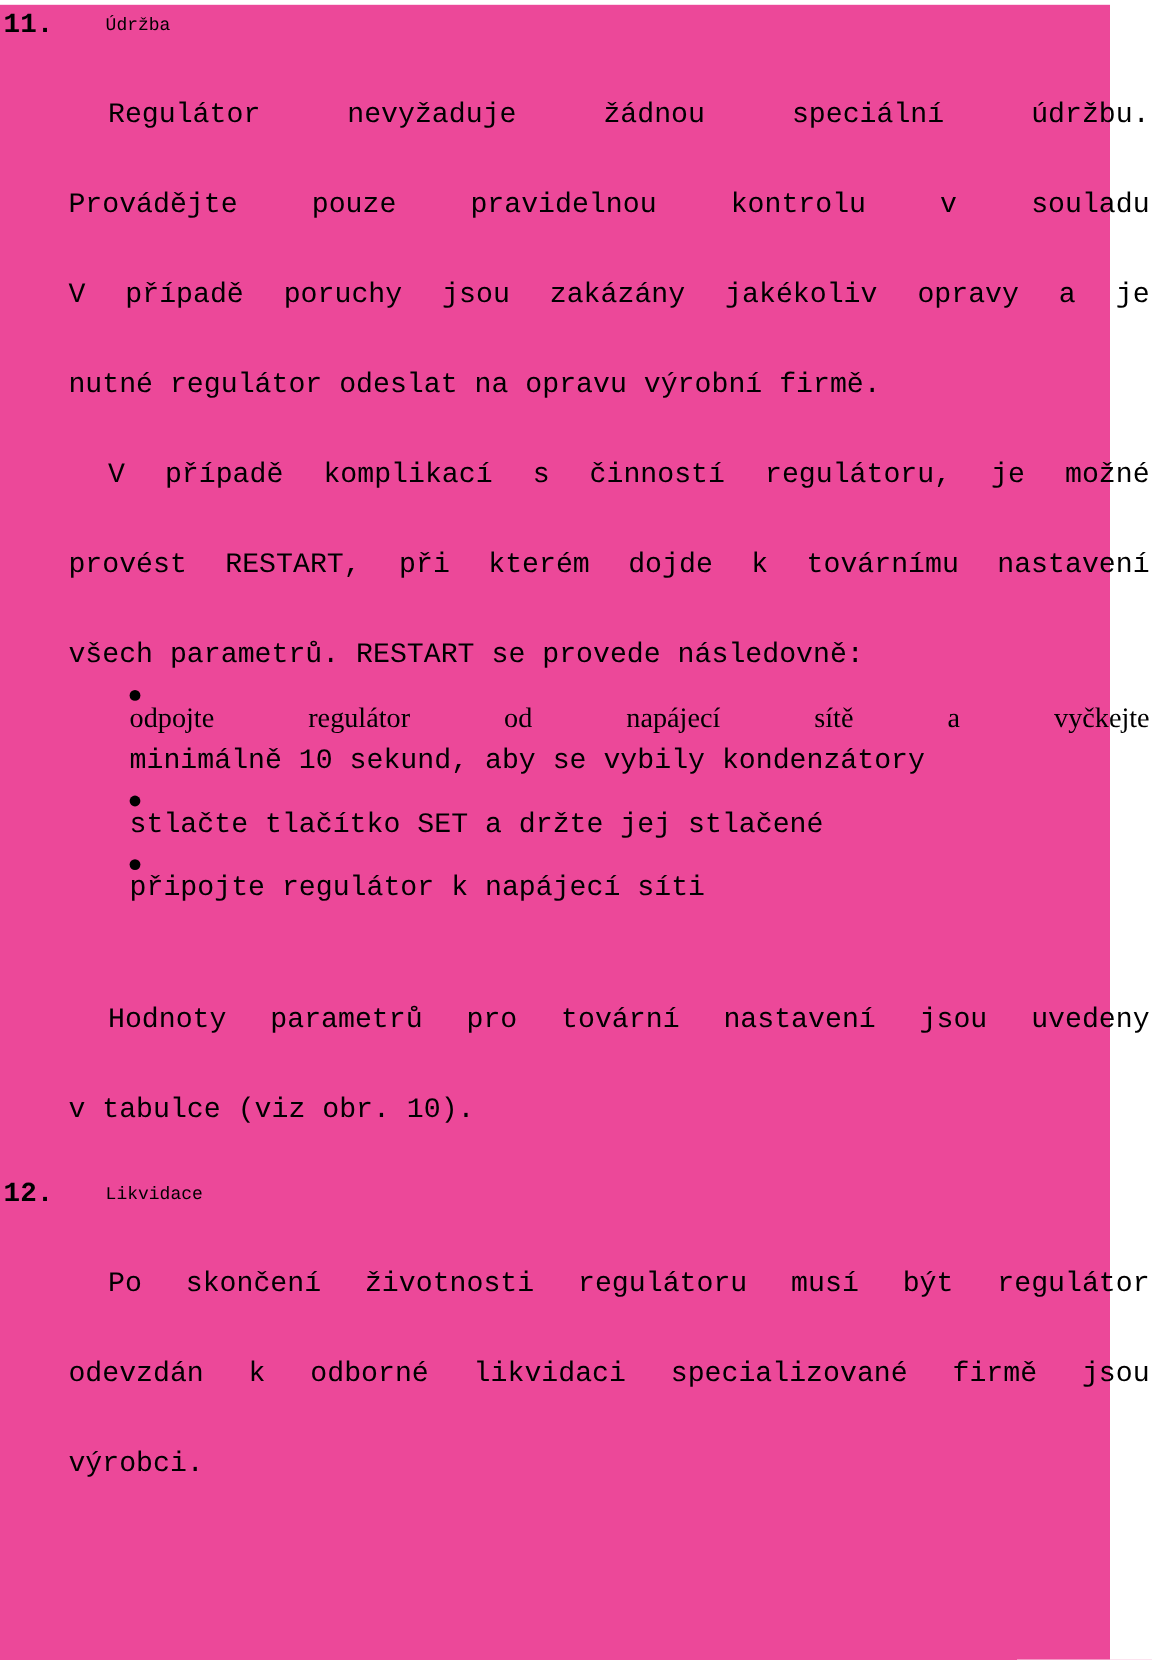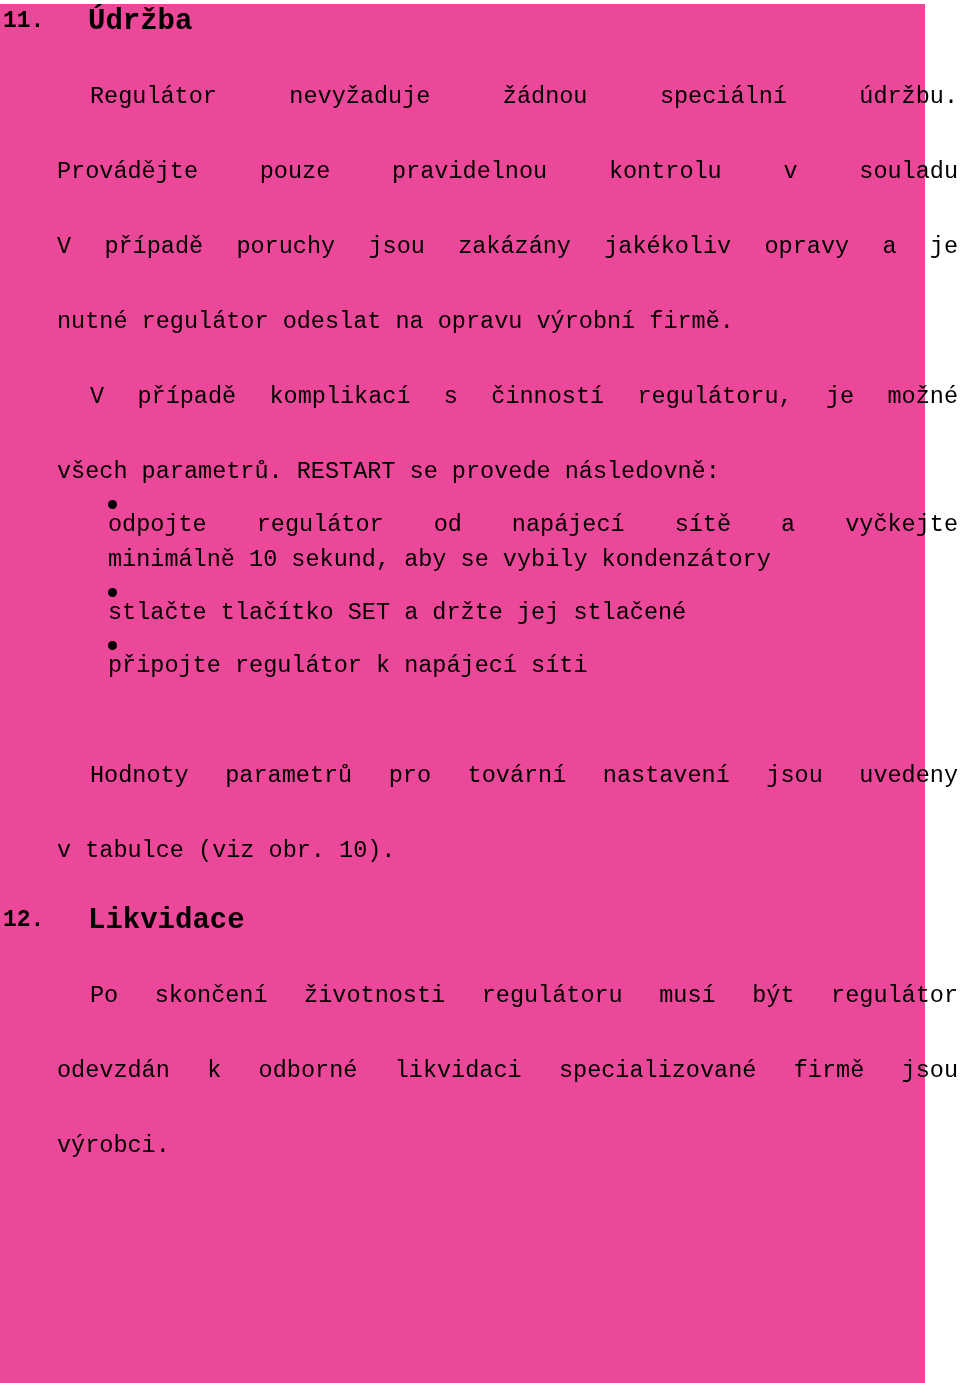--- a/index.html
+++ b/index.html
@@ -48,22 +48,22 @@
     position: absolute;
     left: 0px;
     top: 0;
     font-weight: bold;
     font-size: 23px;
   }
   .section-heading .sec-title {
     position: absolute;
     left: 85px;
     top: 0;
-    font-weight: bold;
-    font-size: 29px;
+    font-weight: normal;
+    font-size: 15px;
   }
 
   
   .lines {
     margin-left: 54px;
     width: 901px;
   }
   .lines .ln {
     display: block;
     height: 35px;
@@ -119,20 +119,21 @@
   .bullets .bullet-body .ln {
     display: block;
     height: 35px;
     line-height: 35px;
     font-size: 23.5px;
     white-space: pre;
     text-align: justify;
   }
   .bullets .bullet-body .ln.just {
     text-align-last: justify;
+    font-family: Liberation Serif, serif;
   }
 
   
   .blank-line {
     display: block;
     height: 35px;
   }
 
   
   .page-footer {
@@ -159,20 +160,21 @@
 
     <div class="lines">
       <span class="ln just indent">Regulátor  nevyžaduje  žádnou  speciální  údržbu.</span>
       <span class="ln just">Provádějte  pouze  pravidelnou  kontrolu  v  souladu</span>
       <span class="ln just">V případě poruchy jsou zakázány jakékoliv opravy a je</span>
       <span class="ln">nutné regulátor odeslat na opravu výrobní firmě.</span>
     </div>
 
     <div class="lines">
       <span class="ln just indent">V případě komplikací s činností regulátoru, je možné</span>
+      <span class="ln just">provést RESTART, při kterém dojde k továrnímu nastavení</span>
       <span class="ln">všech parametrů. RESTART se provede následovně:</span>
     </div>
 
     <ul class="bullets">
       <li class="bullet-item">
         <span class="bullet-mark"><span class="dot"></span></span>
         <span class="bullet-body">
           <span class="ln just">odpojte  regulátor  od  napájecí  sítě  a  vyčkejte</span>
           <span class="ln">minimálně 10 sekund, aby se vybily kondenzátory</span>
         </span>

